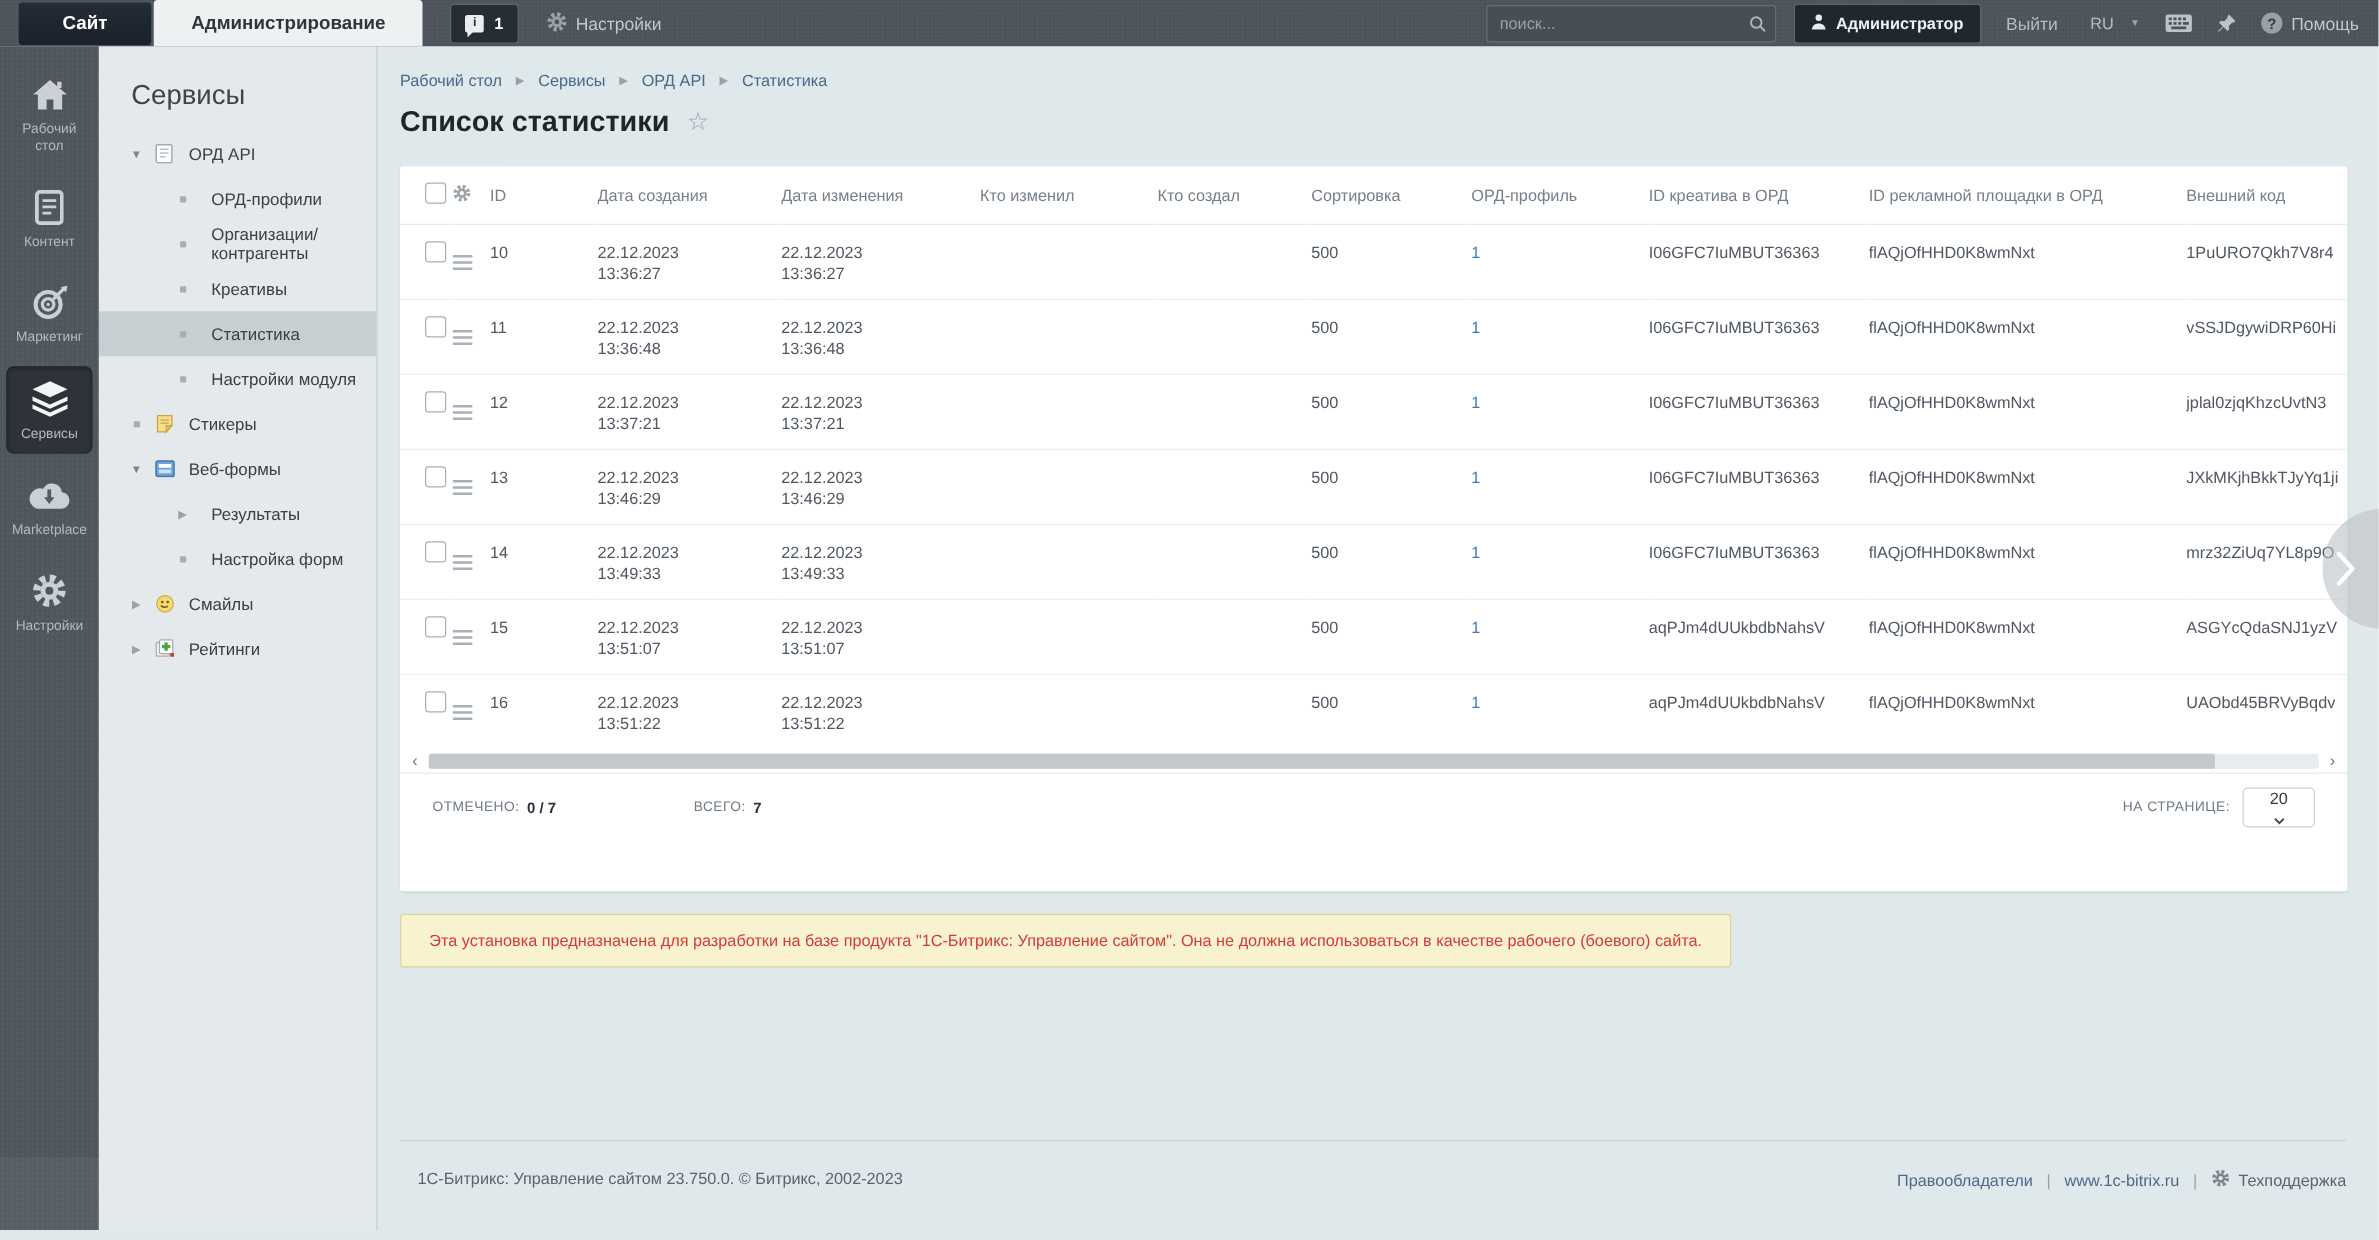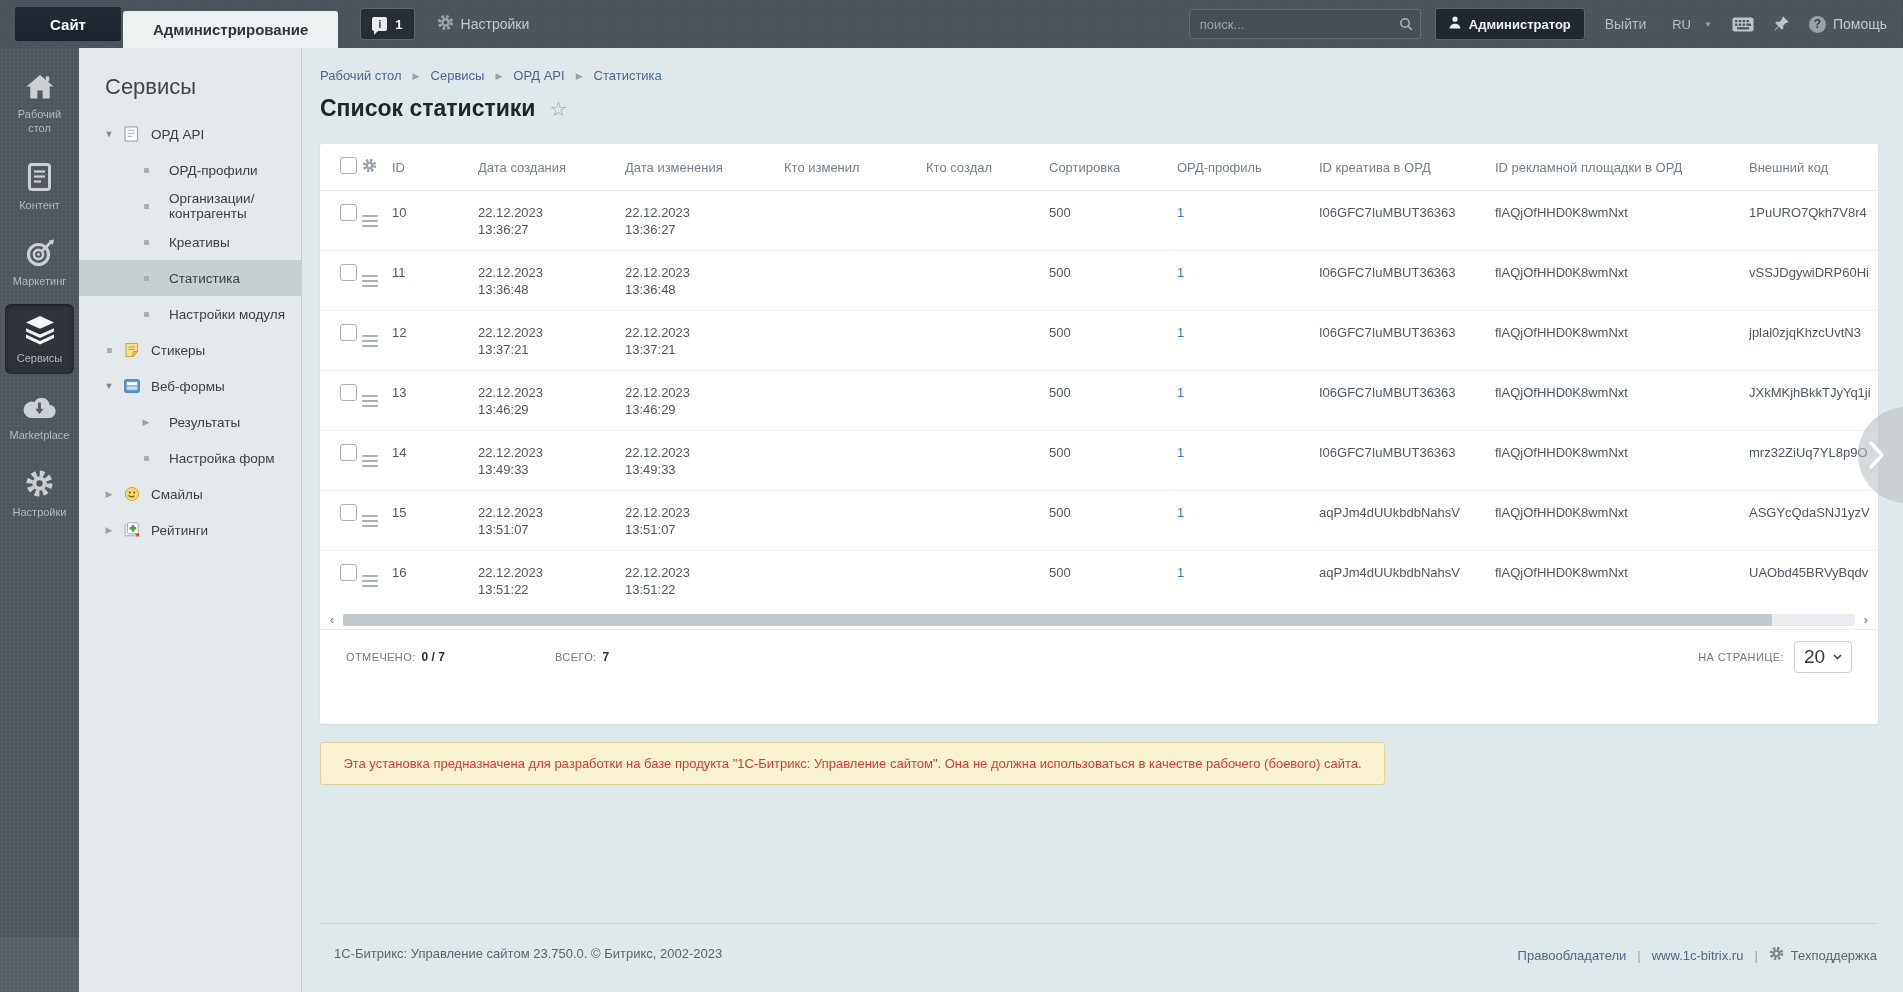--- a/index.html
+++ b/index.html
@@ -1,20 +1,20 @@
 <!DOCTYPE html>
 <html><head>
 <meta charset="utf-8">
 <style>
   html,body { margin:0; padding:0; }
   .page { position:relative; width:1903px; height:992px; overflow:hidden;
           background:#dfe8ea; font-family:"Liberation Sans","DejaVu Sans",sans-serif; }
 
   
-  .topbar { height:48px; background:#4c535a;
+  .topbar { height:37px; background:#4c535a;
             background-image:radial-gradient(rgba(255,255,255,.04) 1px, transparent 1px);
             background-size:3px 3px; display:flex; align-items:center; position:relative; z-index:6; }
   .btn-site { margin-left:15px; width:106px; height:34px; background:linear-gradient(#242c36,#19212a);
               border-radius:3px; color:#fff; font-weight:bold; font-size:15px;
               display:flex; align-items:center; justify-content:center; cursor:pointer; }
   .tab-admin { align-self:flex-end; height:37px; margin-left:2px; padding:0 30px; background:#edf1f2;
                border-radius:3px 3px 0 0; color:#2f353c; font-weight:bold; font-size:15px;
                display:flex; align-items:center; cursor:pointer; }
   .badge-btn { margin-left:22px; height:30px; padding:0 11px; background:#262d35; border:1px solid #5e656c;
                border-radius:3px; display:flex; align-items:center; gap:8px; cursor:pointer; }
@@ -104,22 +104,22 @@
   .hs-arrow { font-size:13px; color:#6b737b; width:12px; text-align:center; line-height:1; cursor:pointer; }
   .hs-track { flex:1; height:12px; background:#e9edef; border-radius:2px; position:relative; cursor:pointer; }
   .hs-thumb { position:absolute; left:0; top:0; height:100%; width:94.5%; background:#c2c8cc; border-radius:2px; }
 
   .grid-footer { border-top:1px solid #e5eaec; height:54px; display:flex; align-items:center; padding:0 26px; }
   .gf-label { font-size:11px; color:#6f7a84; letter-spacing:.4px; }
   .gf-value { font-size:12px; font-weight:bold; color:#2b3138; margin-left:6px; }
   .gf-total { margin-left:110px; }
   .gf-right { margin-left:auto; display:flex; align-items:center; gap:10px; }
   .pagesize { width:56px; height:30px; border:1px solid #c9d0d6; border-radius:4px; background:#fff;
-              display:flex; align-items:center; justify-content:center; gap:8px; font-size:19px;
-              color:#33383f; cursor:pointer; }
+              display:flex; align-items:center; justify-content:center; gap:8px; font-size:13px;
+              color:#33383f; cursor:pointer;flex-direction:column; }
   .ps-chev { display:flex; }
   .grid-pad { height:40px; }
 
   .warning { margin-top:18px; width:1065px; box-sizing:border-box; background:#f8f2cf; border:1px solid #ddd3a0;
              border-radius:3px; padding:13px 18px; text-align:center; font-size:13px; color:#d33b3b; }
 
   .content-footer { margin-top:auto; margin-right:26px; border-top:1px solid #c9d2d5; padding:22px 0 0;
                     height:72px; box-sizing:border-box; display:flex; justify-content:space-between;
                     align-items:flex-start; font-size:13px; color:#5c646d; }
   .cf-copy { padding-left:14px; }

